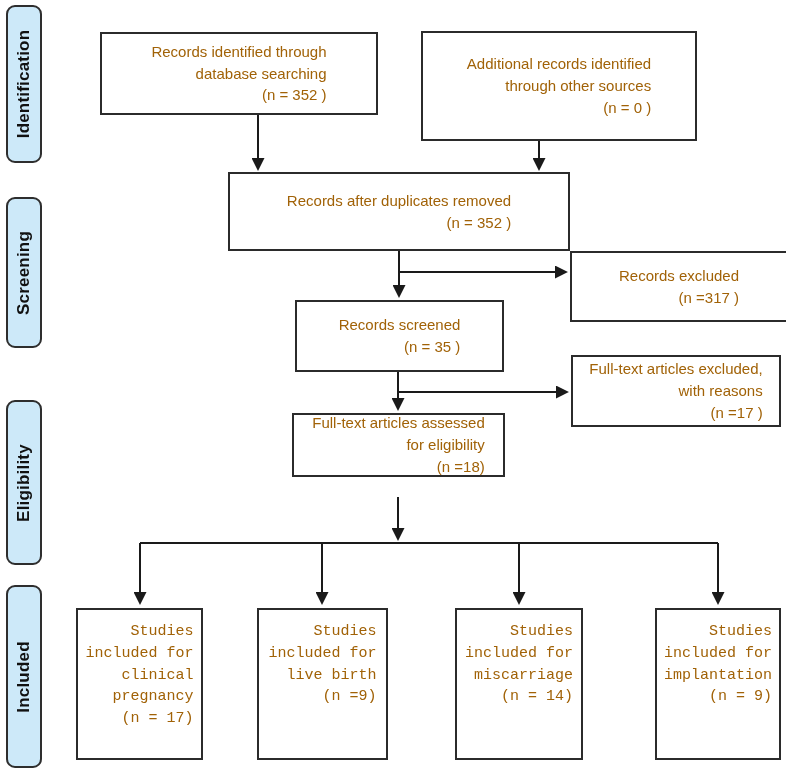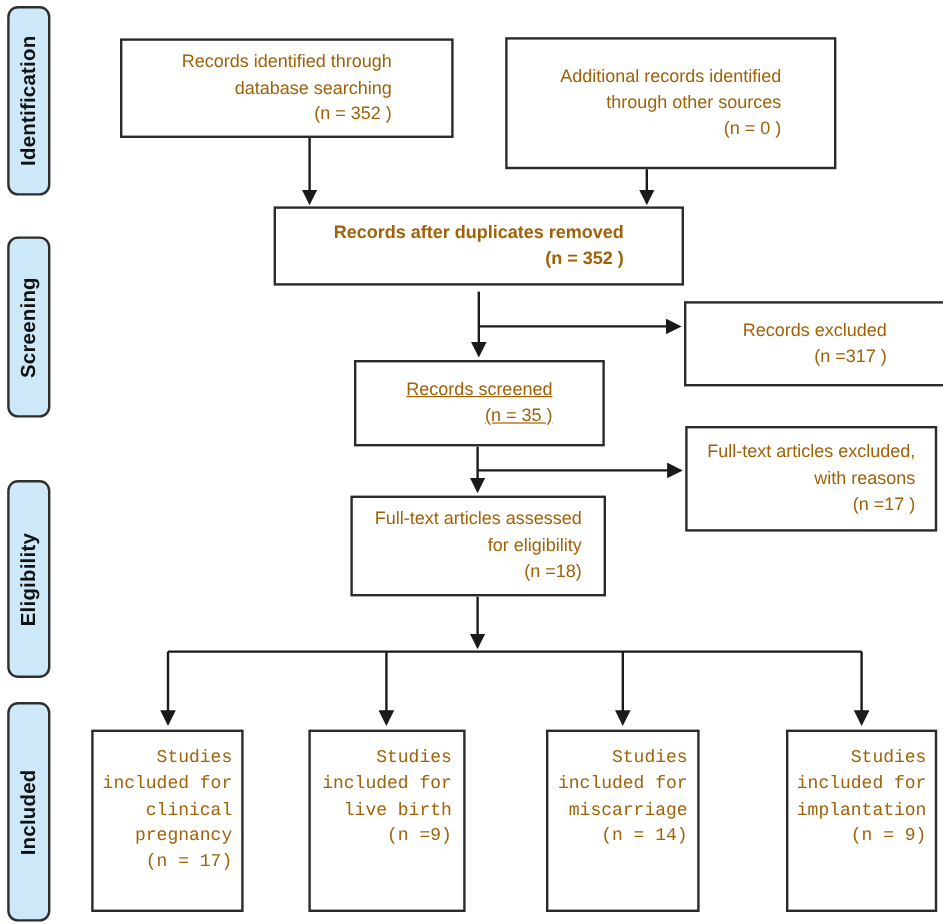--- a/index.html
+++ b/index.html
@@ -105,34 +105,34 @@
   </div>
 
   <div class="fbox" style="left:100px; top:32px; width:278px; height:83px;">Records identified through
 database searching
 (n = 352 )</div>
 
   <div class="fbox" style="left:421px; top:31px; width:276px; height:110px;">Additional records identified
 through other sources
 (n = 0 )</div>
 
-  <div class="fbox" style="left:228px; top:172px; width:342px; height:66px;font-weight:bold;">Records after duplicates removed
+  <div class="fbox" style="left:228px; top:172px; width:342px; height:79px;">Records after duplicates removed
 (n = 352 )</div>
 
   <div class="fbox" style="left:570px; top:251px; width:218px; height:71px;">Records excluded
 (n =317 )</div>
 
-  <div class="fbox" style="left:295px; top:300px; width:209px; height:72px;text-decoration:underline;">Records screened
+  <div class="fbox" style="left:295px; top:300px; width:209px; height:72px;">Records screened
 (n = 35 )</div>
 
-  <div class="fbox" style="left:571px; top:355px; width:210px; height:88px;">Full-text articles excluded,
+  <div class="fbox" style="left:571px; top:355px; width:210px; height:72px;">Full-text articles excluded,
 with reasons
 (n =17 )</div>
 
-  <div class="fbox" style="left:292px; top:413px; width:213px; height:84px;">Full-text articles assessed
+  <div class="fbox" style="left:292px; top:413px; width:213px; height:64px;">Full-text articles assessed
 for eligibility
 (n =18)</div>
 
   <div class="fbox top-align" style="left:76px; top:608px; width:127px; height:152px;">Studies
 included for
 clinical
 pregnancy
 (n = 17)</div>
 
   <div class="fbox top-align" style="left:257px; top:608px; width:131px; height:152px;">Studies

